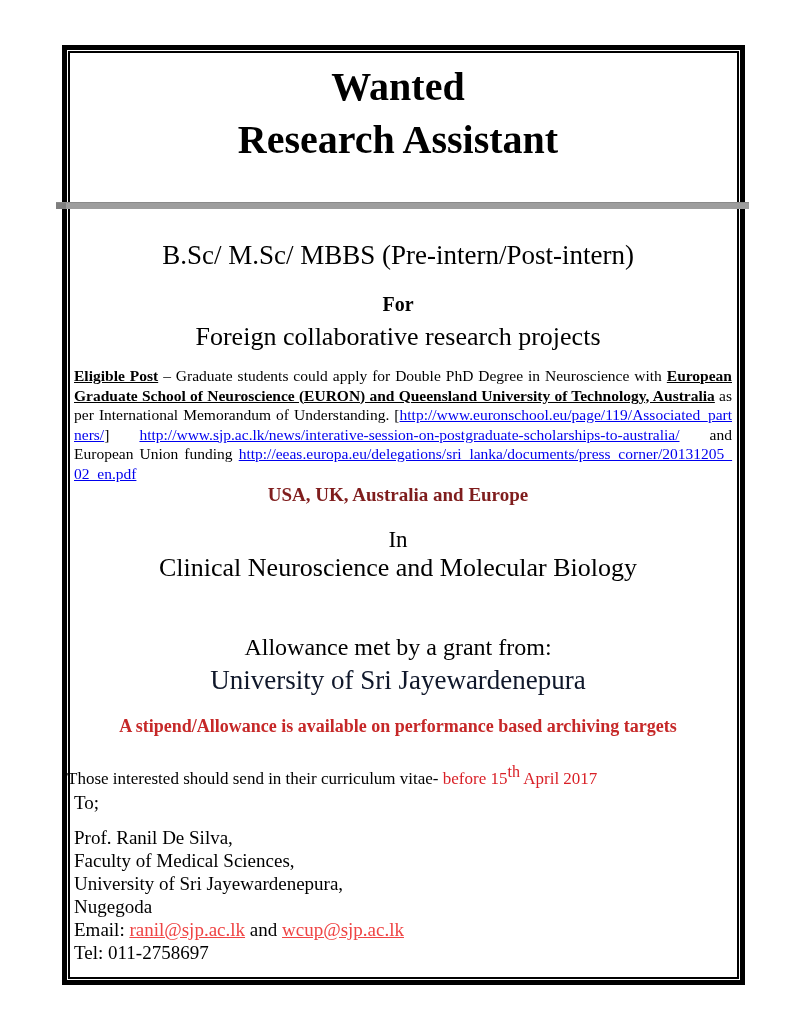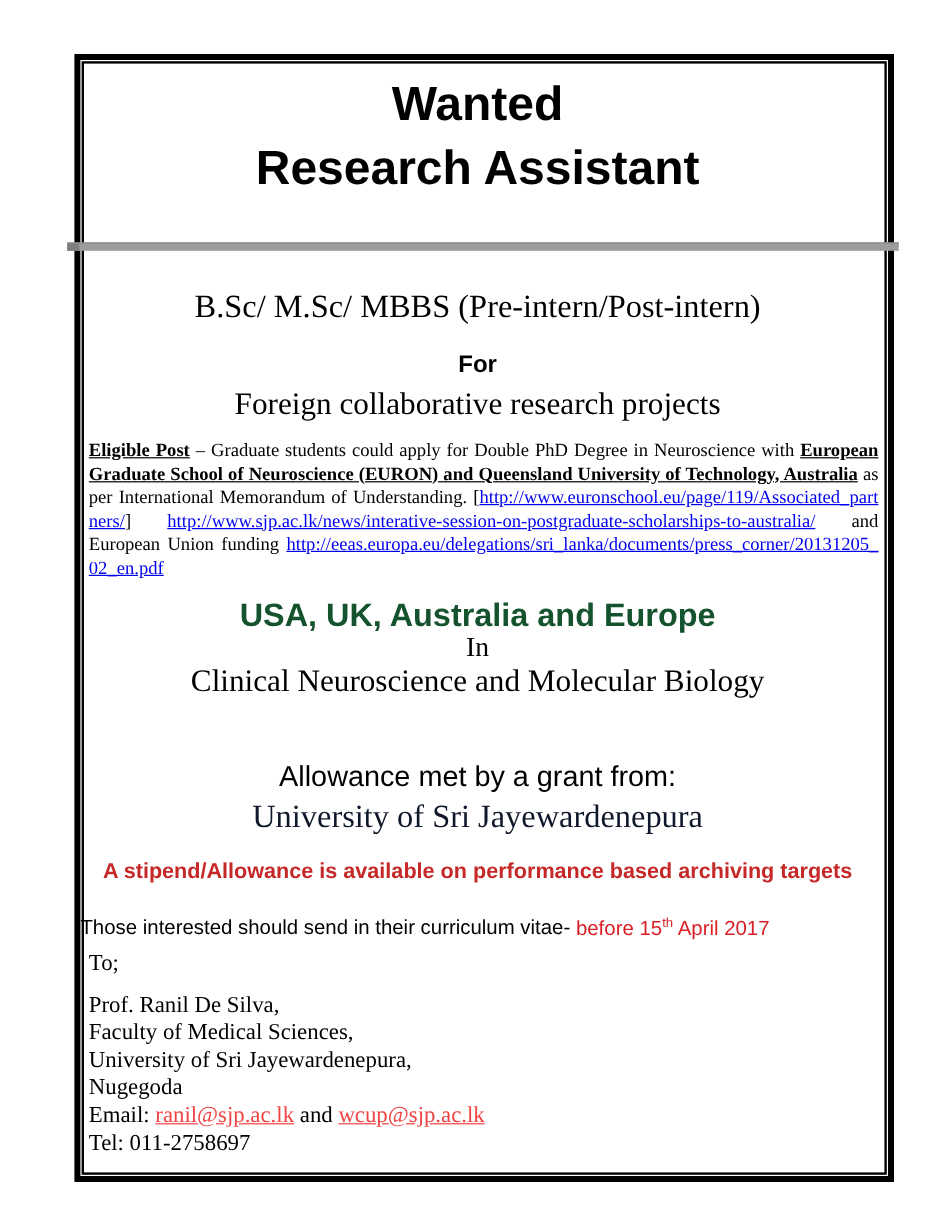--- a/index.html
+++ b/index.html
@@ -35,21 +35,21 @@
     position: absolute;
     left: 0; top: 0;
     width: 10px; height: 100%;
     background: #7f7f7f;
   }
   .abs { position: absolute; }
   .centered {
     left: 72px; width: 652px;
     text-align: center;
   }
-  .title-font { font-family: Liberation Sans, sans-serif; }
+  .title-font { font-family: Liberation Serif, serif; }
   .poster-title {
     top: 66px;
     font-size: 40px; font-weight: bold;
     line-height: 42px;
   }
   .poster-subtitle {
     top: 119px;
     font-size: 40px; font-weight: bold;
     line-height: 42px;
   }
@@ -61,32 +61,32 @@
     font-size: 15.5px; line-height: 19.5px;
     text-align: justify;
   }
   .eligibility .b { font-weight: bold; text-decoration: underline; }
   a.doc-link, .doc-link {
     color: #0000EE;
     text-decoration: underline;
     cursor: pointer;
     word-break: break-all;
   }
-  .countries { top: 498px; font-size: 27px; font-weight: bold; color: #14532d; }
+  .countries { top: 484px; font-size: 19px; font-weight: bold; color: #7f1d1d; }
   .in-label { top: 527px; font-size: 23px; }
   .fields-line { top: 553px; font-size: 26px; }
   .grant-line { top: 634px; font-size: 24px; }
   .funding-university { top: 665px; font-size: 27px; color: #0f172a; }
   .stipend-note { top: 716px; font-size: 18px; font-weight: bold; color: #C62828; }
   .cta-line {
     top: 763px; left: 67px; width: 670px;
     font-size: 17px;
   }
   .deadline { color: #D91F26; }
-  .deadline sup { font-size: 11px; }
+  .deadline sup { font-size: 16px; }
   .to-label { top: 792px; left: 74px; font-size: 19px; }
   .contact-block {
     top: 826px; left: 74px; width: 600px;
     font-size: 19px; line-height: 23px;
   }
   .contact-block div { white-space: pre; }
   .email-line a { color: #ef4444; }
 </style>
 </head>
 <body>

